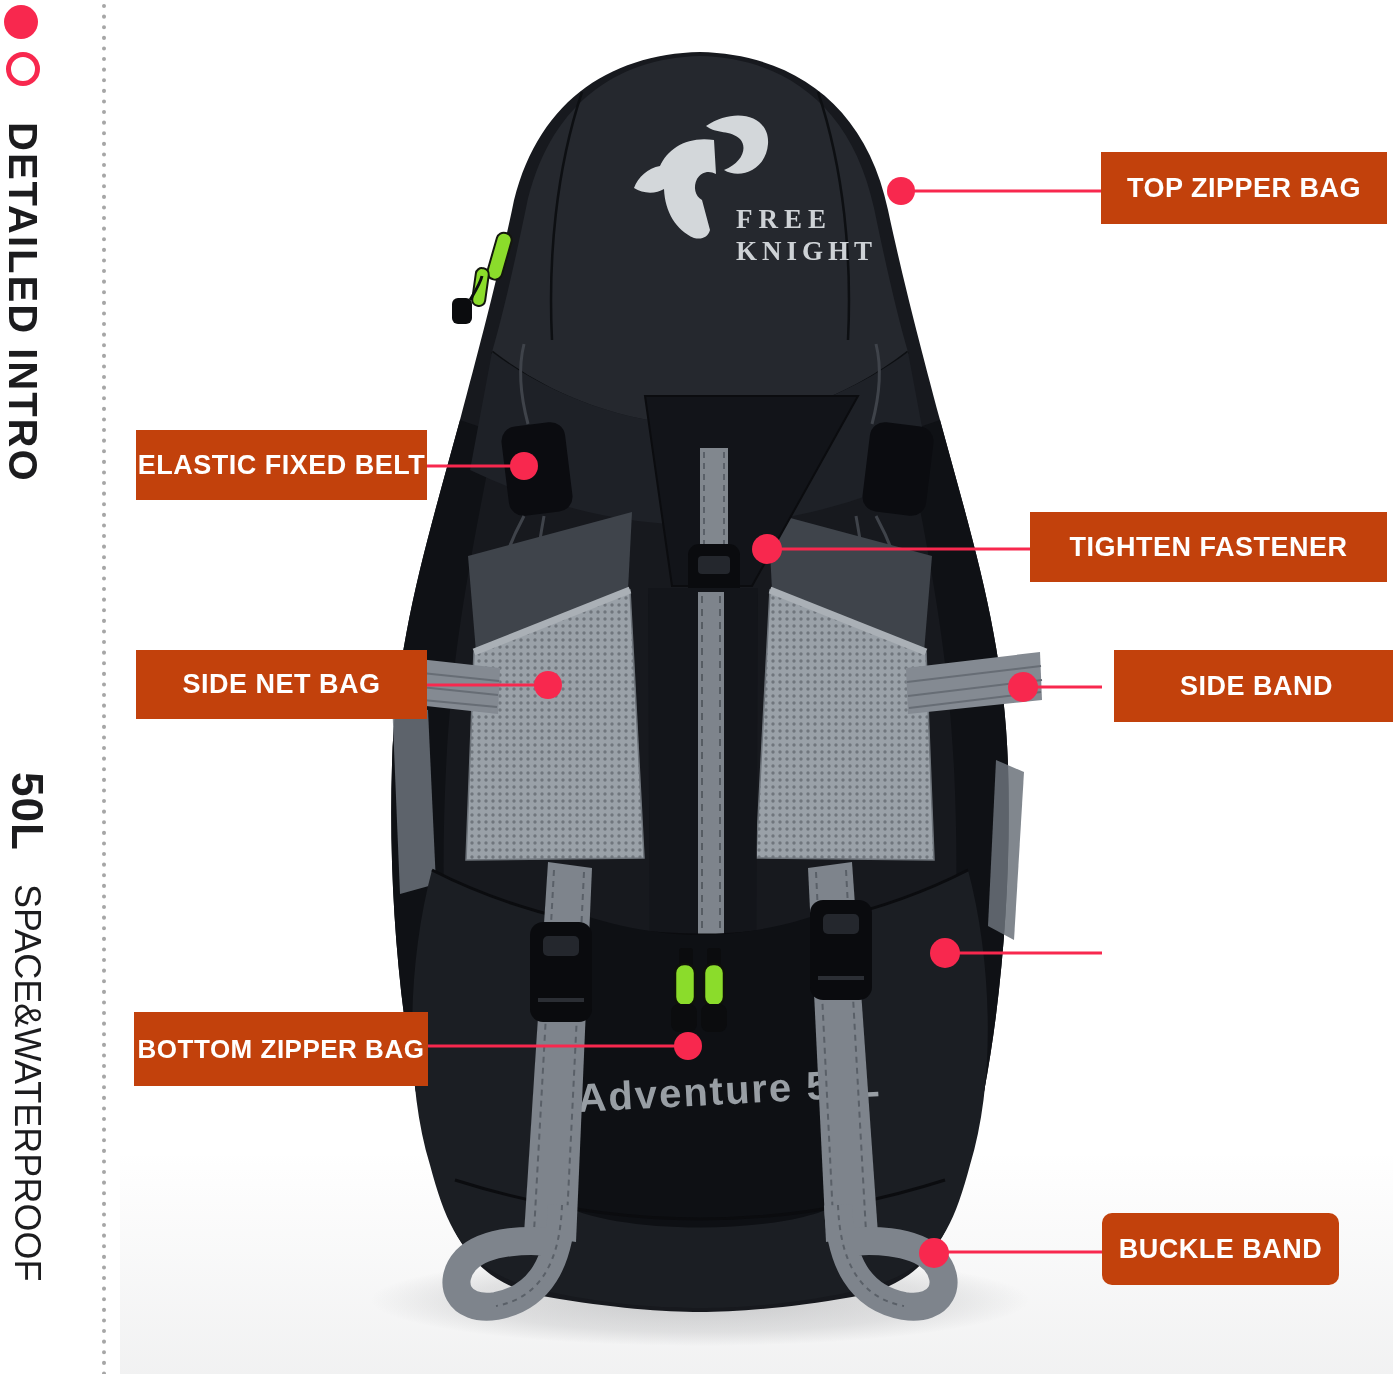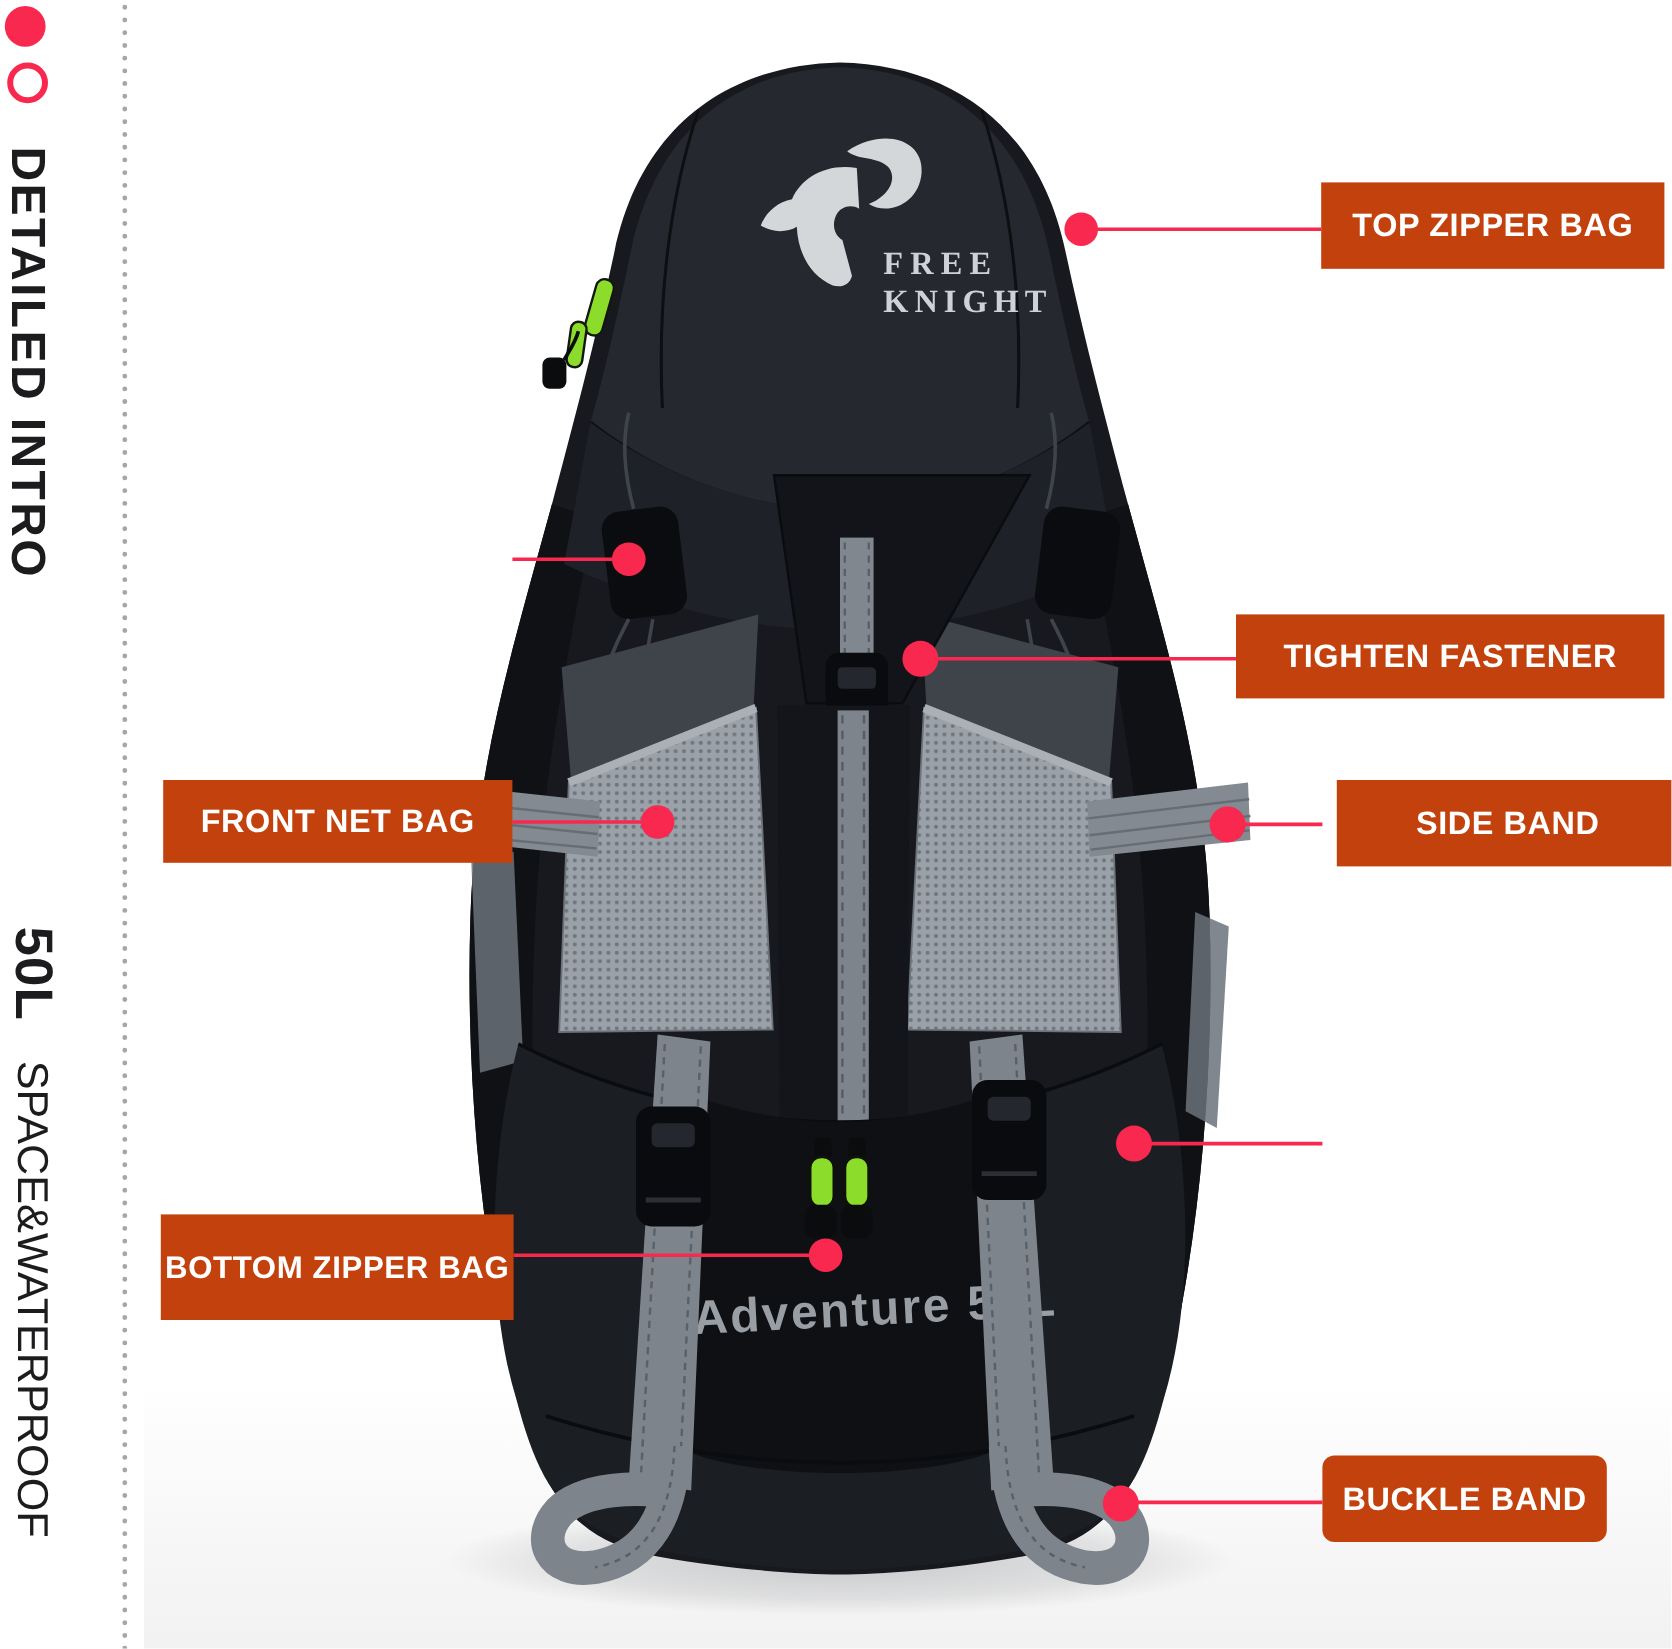--- a/index.html
+++ b/index.html
@@ -19,21 +19,21 @@
   
   .callout{position:absolute;background:#c2410c;color:#ffffff;display:flex;align-items:center;
            justify-content:center;font-weight:700;font-size:27px;letter-spacing:0.5px;
            white-space:nowrap;z-index:5;}
   .c1{left:1101px;top:152px;width:286px;height:72px;}
   .c2{left:136px; top:430px;width:291px;height:70px;}
   .c3{left:1030px;top:512px;width:357px;height:70px;}
   .c4{left:136px; top:650px;width:291px;height:69px;}
   .c5{left:1102px;top:650px;width:285px;height:72px;margin-left:12px;}
   .c6{left:1102px;top:918px;width:285px;height:72px;}
-  .c7{left:134px; top:1012px;width:294px;height:88px;font-size:26px;}
+  .c7{left:134px; top:1012px;width:294px;height:74px;font-size:26px;}
   .c8{left:1102px;top:1213px;width:237px;height:72px;border-radius:10px;}
 </style>
 </head>
 <body>
 
 <div class="stage">
 
   <svg class="scene" viewBox="0 0 1393 1374">
     <defs>
       <pattern id="mesh" width="7" height="7" patternUnits="userSpaceOnUse">
@@ -223,19 +223,20 @@
 
   <div class="dot-legend dot-filled"></div>
   <div class="dot-legend dot-outline"></div>
   <div class="v-text v-heading">DETAILED INTRO</div>
   <div class="v-text v-capacity">
     <span>50L</span>
     <span class="rest">SPACE&amp;WATERPROOF</span>
   </div>
 
   <div class="callout c1">TOP ZIPPER BAG</div>
+  <div class="callout c2">ELASTIC FIXED BELT</div>
   <div class="callout c3">TIGHTEN FASTENER</div>
-  <div class="callout c4">FRONT NET BAG</div>
+  <div class="callout c4">SIDE NET BAG</div>
   <div class="callout c5">SIDE BAND</div>
   <div class="callout c7">BOTTOM ZIPPER BAG</div>
   <div class="callout c8">BUCKLE BAND</div>
 
 </div>
 
 </body></html>

